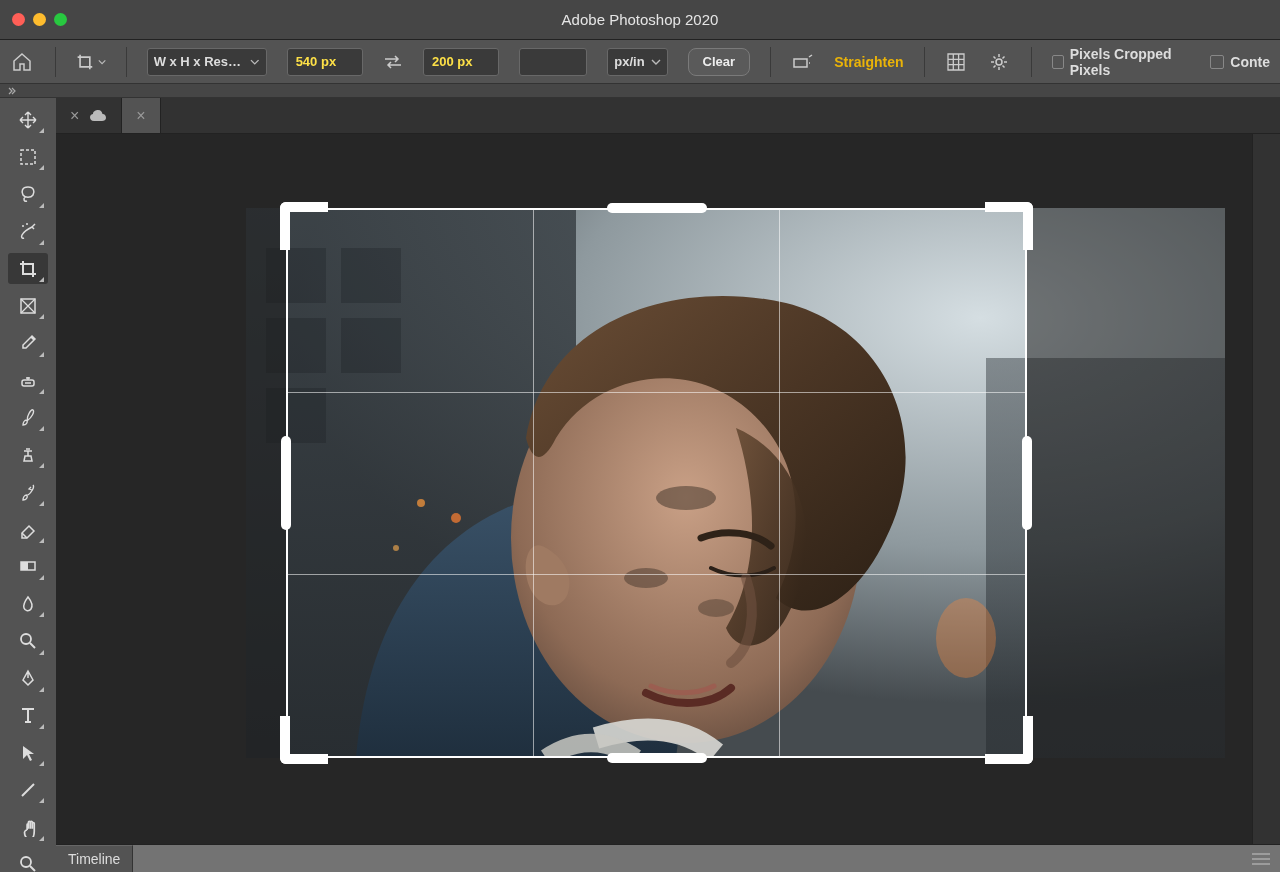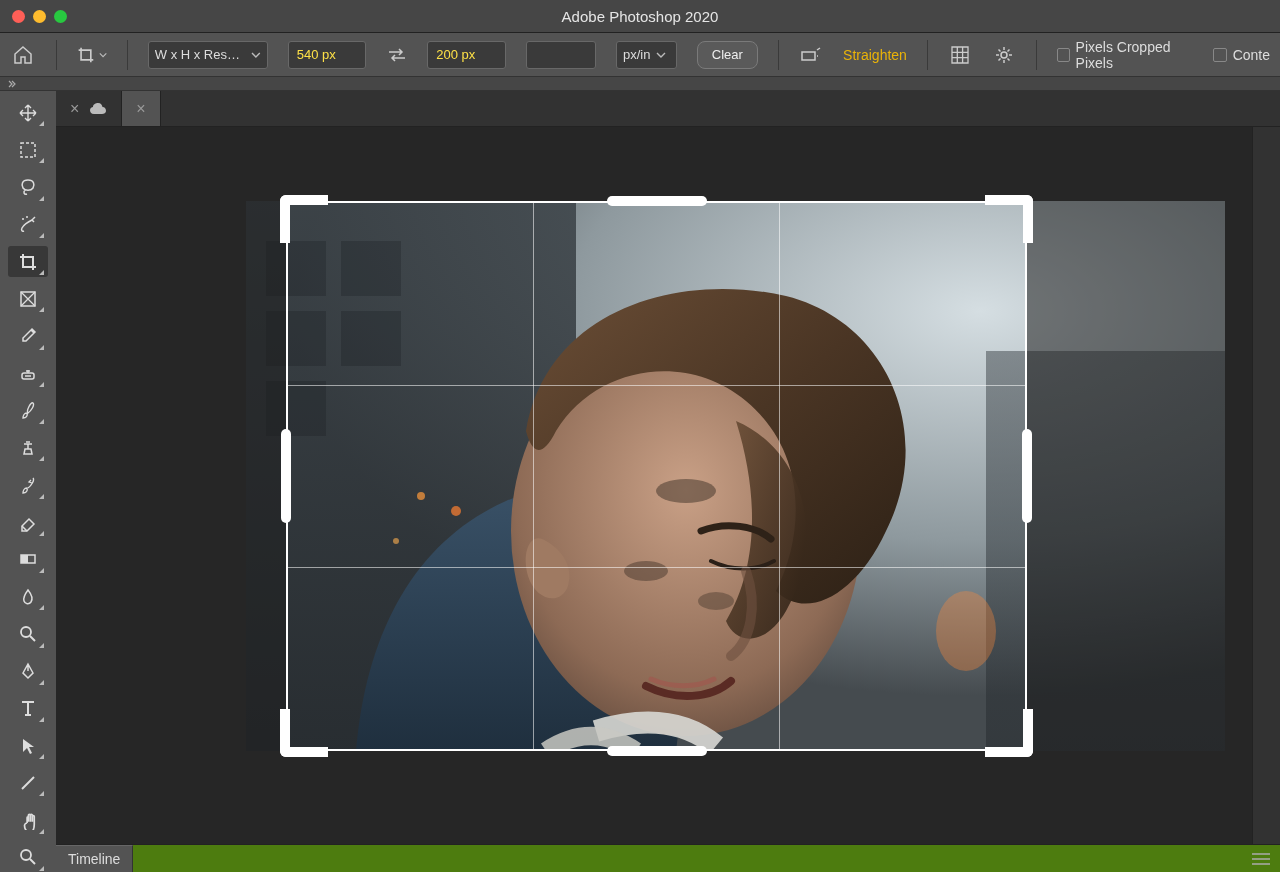--- a/index.html
+++ b/index.html
@@ -1,22 +1,22 @@
 <!DOCTYPE html>
 <html><head>
 <meta charset="utf-8">
 <style>
 * { margin:0; padding:0; box-sizing:border-box; font-family:-apple-system,BlinkMacSystemFont,"Segoe UI",sans-serif; }
 body { width:1280px; height:872px; background:#323232; color:#ddd; overflow:hidden; }
-.titlebar { height:33px; background:#464646; display:flex; align-items:center; position:relative; border-bottom:1px solid #222; }
+.titlebar { height:40px; background:#464646; display:flex; align-items:center; position:relative; border-bottom:1px solid #222; }
 .traffic { display:flex; gap:8px; padding-left:12px; }
 .traffic span{ width:13px; height:13px; border-radius:50%; display:inline-block; }
 .tclose{background:#ff5f57;} .tmin{background:#febc2e;} .tmax{background:#28c840;}
 .title-center{ position:absolute; left:50%; transform:translateX(-50%); font-size:15px; color:#e5e5e5; white-space:nowrap; }
-.option-bar{ height:44px; background:#535353; display:flex; align-items:center; padding:0 10px; gap:20px; border-bottom:1px solid #333;}
+.option-bar{ height:44px; background:#535353; display:flex; align-items:center; padding:0 10px; gap:20px; border-bottom:1px solid #333;font-weight:bold;}
 .home-icon, .tool-crop-indicator { width:30px; height:30px; display:flex; align-items:center; justify-content:center; color:#ccc; }
 .dropdown{ background:#3a3a3a; border:1px solid #686868; border-radius:3px; height:28px; display:flex; align-items:center; padding:0 6px; font-size:13px; color:#ddd; gap:6px;}
 .chevdown{ width:10px; height:6px; }
 .input-box{ background:#3a3a3a; border:1px solid #686868; border-radius:3px; height:28px; width:88px; padding:0 8px; font-size:13px; color:#fde047; display:flex; align-items:center;}
 .swap-icon{ width:24px; height:24px; display:flex; align-items:center; justify-content:center;}
 .btn{ background:#5a5a5a; border:1px solid #7a7a7a; border-radius:8px; height:28px; padding:0 14px; font-size:13px; color:#eee; display:flex; align-items:center;}
 .option-label{ font-size:14px; color:#eab308; }
 .icon-btn{ width:28px; height:28px; display:flex; align-items:center; justify-content:center;}
 .checkbox-group{ display:flex; align-items:center; gap:6px; font-size:14px; color:#ddd; }
 .checkbox-box{ width:14px; height:14px; border:1px solid #888; border-radius:2px;}
@@ -50,21 +50,21 @@
 .corner.tr::before{ right:0; top:0; width:48px; height:10px; border-top-right-radius:6px;}
 .corner.tr::after{ right:0; top:0; width:10px; height:48px; border-top-right-radius:6px;}
 .corner.bl::before{ left:0; bottom:0; width:48px; height:10px; border-bottom-left-radius:6px;}
 .corner.bl::after{ left:0; bottom:0; width:10px; height:48px; border-bottom-left-radius:6px;}
 .corner.br::before{ right:0; bottom:0; width:48px; height:10px; border-bottom-right-radius:6px;}
 .corner.br::after{ right:0; bottom:0; width:10px; height:48px; border-bottom-right-radius:6px;}
 .right-edge{ position:absolute; right:0; top:0; width:28px; height:100%; background:#323232; border-left:1px solid #222;}
 .status-bar{ height:28px; background:#525252; display:flex; align-items:center; font-size:13px; color:#ddd; border-top:1px solid #222;}
 .status-zoom{ padding:0 12px; border-right:1px solid #333; height:100%; display:flex; align-items:center;}
 .status-info{ padding:0 18px; flex:0; display:flex; align-items:center; gap:14px;}
-.panel-bar{ position:absolute; left:56px; bottom:0; right:0; height:28px; background:#4d7c0f; border-top:1px solid #222; display:flex; align-items:center; justify-content:space-between;}
+.panel-bar{ position:absolute; left:56px; bottom:0; right:0; height:28px; background:#737373; border-top:1px solid #222; display:flex; align-items:center; justify-content:space-between;}
 .panel-tab{ background:#535353; padding:4px 12px; font-size:14px; color:#ddd; border-top:1px solid #666; border-right:1px solid #333; height:100%; display:flex; align-items:center;}
 .menu-lines{ padding-right:10px; color:#999;}
 svg { display:block; }
 </style>
 </head>
 <body>
 
 <div class="titlebar">
   <div class="traffic">
     <span class="tclose"></span>

